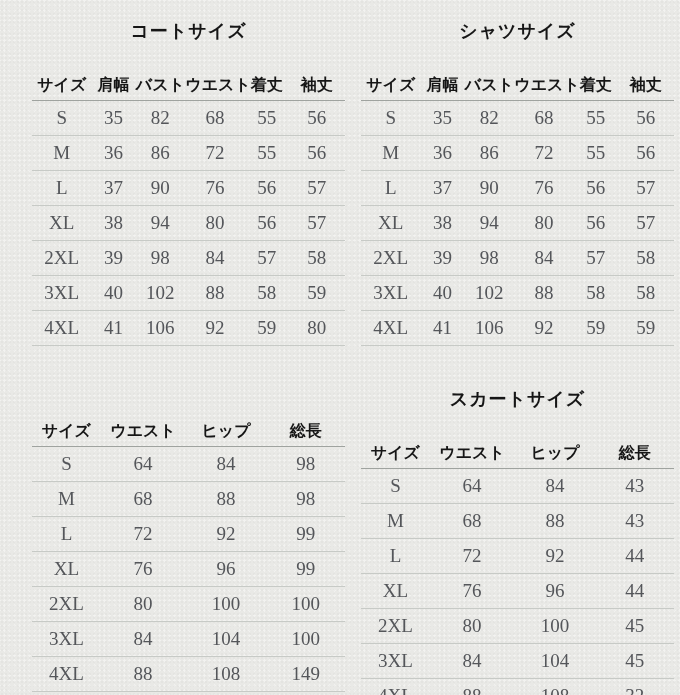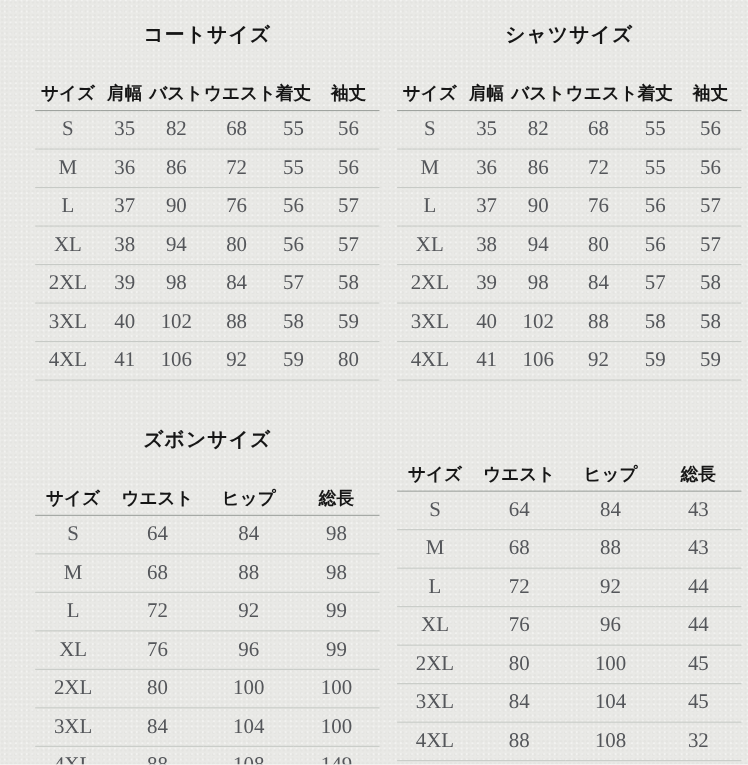--- a/index.html
+++ b/index.html
@@ -193,21 +193,20 @@
               <td>92</td>
               <td>59</td>
               <td>59</td>
             </tr>
           </tbody>
         </table>
     </section>
   </div>
   <div class="row row-bottom">
     <section class="chart">
-      <h2 class="title">ズボンサイズ</h2>
       <table class="cols4">
           <thead>
             <tr>
               <th>サイズ</th>
               <th>ウエスト</th>
               <th>ヒップ</th>
               <th>総長</th>
             </tr>
           </thead>
           <tbody>
@@ -250,20 +249,21 @@
             <tr>
               <td>4XL</td>
               <td>88</td>
               <td>108</td>
               <td>149</td>
             </tr>
           </tbody>
         </table>
     </section>
     <section class="chart">
+      <h2 class="title">スカートサイズ</h2>
       <table class="cols4">
           <thead>
             <tr>
               <th>サイズ</th>
               <th>ウエスト</th>
               <th>ヒップ</th>
               <th>総長</th>
             </tr>
           </thead>
           <tbody>

